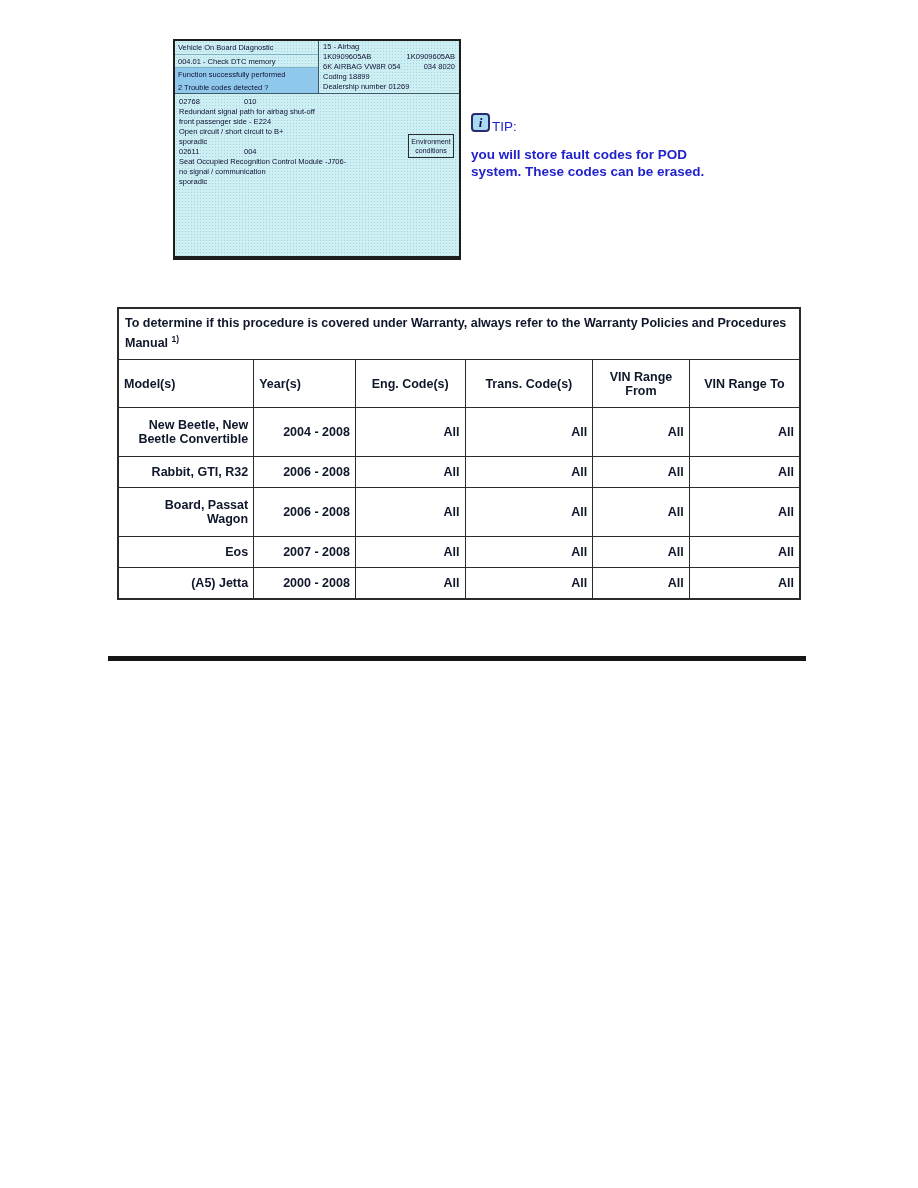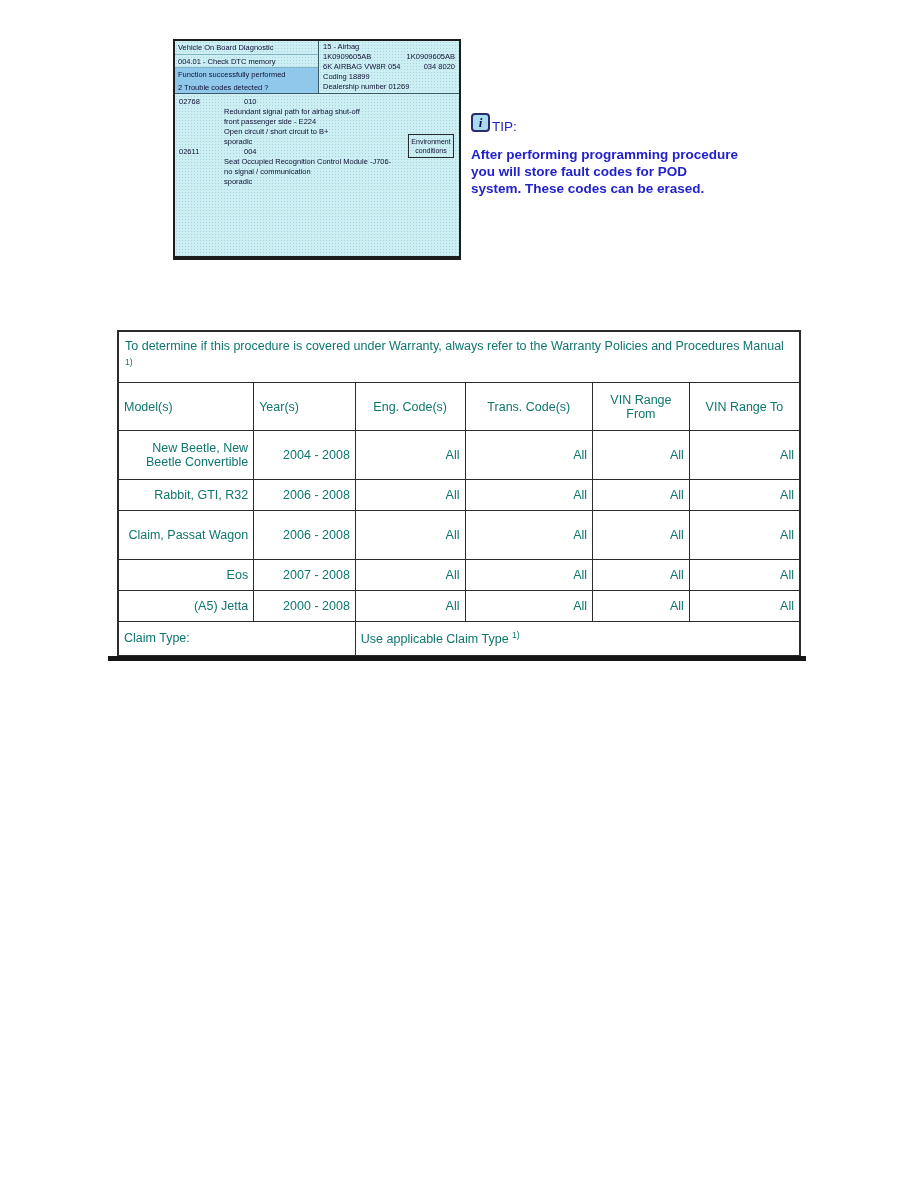--- a/index.html
+++ b/index.html
@@ -45,21 +45,21 @@
   }
   .dhl-row { flex: 1; padding: 2px 0 0 3px; box-sizing: border-box; white-space: nowrap; }
   .dhl-row.bordered { border-bottom: 1px solid #7fb4c4; }
   .dhl-row.hl { background: #8fc8ea; }
   .diag-header-right { flex: 1; padding: 1px 4px; box-sizing: border-box; }
   .dhr-line { white-space: nowrap; }
   .dhr-split { display: flex; justify-content: space-between; white-space: nowrap; }
   .diag-body { position: relative; padding: 3px 4px; }
   .fault-code-row { display: flex; }
   .fault-code { width: 65px; }
-  .fault-line { white-space: nowrap; margin-left: 45px; }
+  .fault-line { white-space: nowrap; }
   .env-btn {
     position: absolute;
     right: 5px;
     top: 40px;
     width: 46px;
     border: 1px solid #2a2a2a;
     padding: 2px 2px;
     text-align: center;
     font-size: 7px;
     line-height: 9px;
@@ -96,26 +96,26 @@
     font-size: 13.5px;
     font-weight: bold;
     color: #2222cc;
     line-height: 17px;
   }
 
   
   .warranty-table {
     position: absolute;
     left: 117px;
-    top: 330px;
+    top: 307px;
     width: 684px;
     border-collapse: collapse;
     font-size: 12.5px;
-    font-weight: normal;
-    color: #0f766e;
+    font-weight: bold;
+    color: #0f172a;
   }
   .warranty-table td, .warranty-table th {
     border: 1px solid #2b2b2b;
     padding: 2px 5px;
     box-sizing: border-box;
   }
   .warranty-table { border: 2px solid #2b2b2b; }
   .caption-cell { text-align: left; padding: 6px 6px 8px 6px !important; line-height: 16px; }
   .hdr { height: 48px; vertical-align: middle; }
   .hdr.left { text-align: left; }
@@ -184,21 +184,20 @@
       <div class="env-btn">Environment conditions</div>
     </div>
   </div>
 
   <div class="tip-block">
     <div class="tip-head">
       <span class="info-icon">i</span>
       <span class="tip-label">TIP:</span>
     </div>
     <div class="tip-text">
-      <div>After performing programming procedure</div>
       <div>you will store fault codes for POD</div>
       <div>system. These codes can be erased.</div>
     </div>
   </div>
 
   <table class="warranty-table">
     <colgroup>
       <col style="width:136px">
         <col style="width:102px">
         <col style="width:110px">
@@ -231,21 +230,21 @@
       </tr>
       <tr class="row-short">
         <td class="cell-center">Rabbit, GTI, R32</td>
         <td class="cell-center">2006 - 2008</td>
         <td class="cell-center">All</td>
         <td class="cell-center">All</td>
         <td class="cell-center">All</td>
         <td class="cell-center">All</td>
       </tr>
       <tr class="row-tall">
-        <td class="cell-center">Claim, Passat Wagon</td>
+        <td class="cell-center">Board, Passat Wagon</td>
         <td class="cell-center">2006 - 2008</td>
         <td class="cell-center">All</td>
         <td class="cell-center">All</td>
         <td class="cell-center">All</td>
         <td class="cell-center">All</td>
       </tr>
       <tr class="row-short">
         <td class="cell-center">Eos</td>
         <td class="cell-center">2007 - 2008</td>
         <td class="cell-center">All</td>
@@ -254,25 +253,18 @@
         <td class="cell-center">All</td>
       </tr>
       <tr class="row-short">
         <td class="cell-center">(A5) Jetta</td>
         <td class="cell-center">2000 - 2008</td>
         <td class="cell-center">All</td>
         <td class="cell-center">All</td>
         <td class="cell-center">All</td>
         <td class="cell-center">All</td>
       </tr>
-      <tr class="claim-row">
-        <td class="claim-label-cell" colspan="2">Claim Type:</td>
-        <td class="claim-value-cell" colspan="4">
-          <span>Use applicable Claim Type</span>
-          <sup>1)</sup>
-        </td>
-      </tr>
     </tbody>
   </table>
 
   <div class="bottom-rule"></div>
 
 </div>
 
 </body></html>

